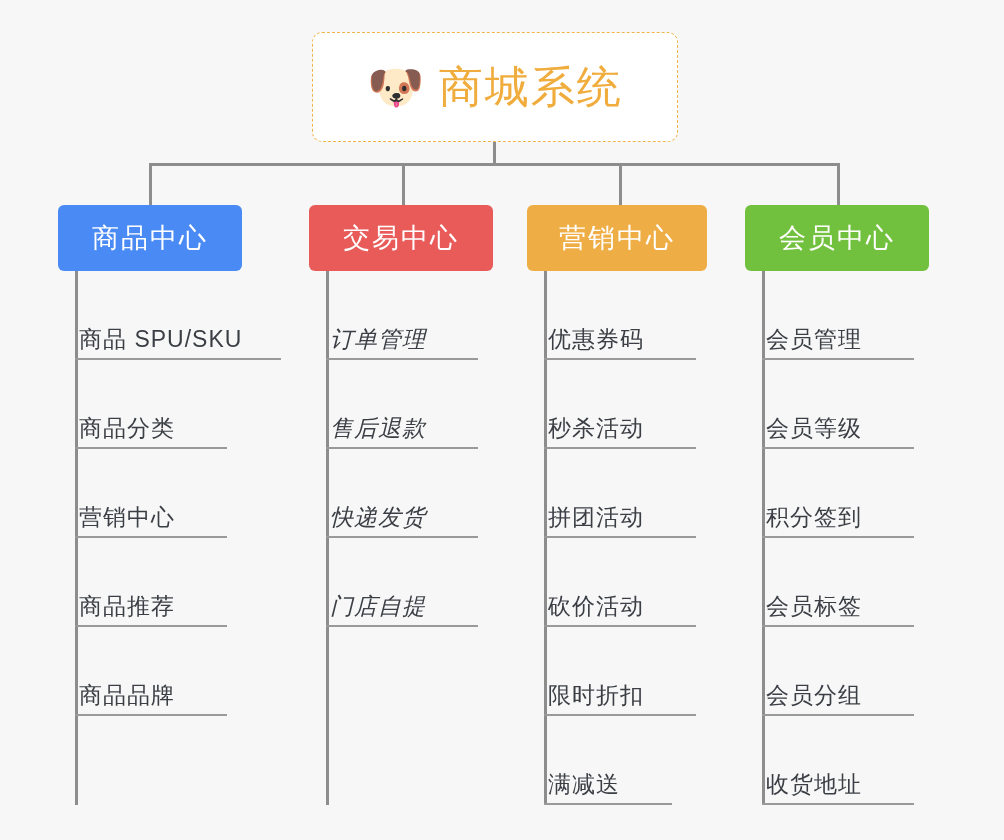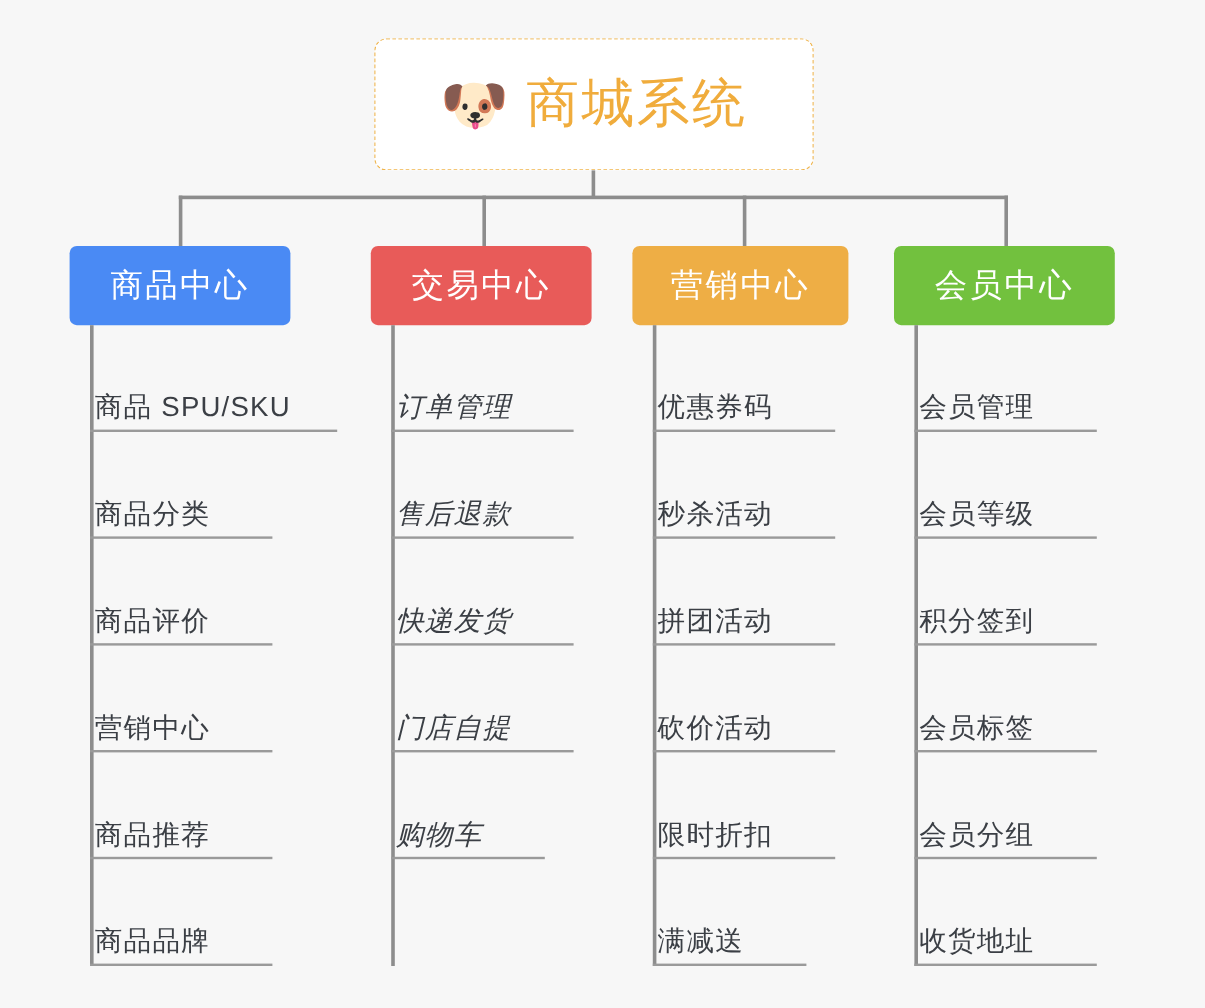--- a/index.html
+++ b/index.html
@@ -136,24 +136,20 @@
     <div class="items" style="left:17px;">
       <div class="leaf">
         <span class="leaf-label">商品 SPU/SKU</span>
         <span class="leaf-underline" style="width:206px;"></span>
       </div>
       <div class="leaf">
         <span class="leaf-label">商品分类</span>
         <span class="leaf-underline" style="width:152px;"></span>
       </div>
       <div class="leaf">
-        <span class="leaf-label">商品评价</span>
-        <span class="leaf-underline" style="width:152px;"></span>
-      </div>
-      <div class="leaf">
         <span class="leaf-label">营销中心</span>
         <span class="leaf-underline" style="width:152px;"></span>
       </div>
       <div class="leaf">
         <span class="leaf-label">商品推荐</span>
         <span class="leaf-underline" style="width:152px;"></span>
       </div>
       <div class="leaf">
         <span class="leaf-label">商品品牌</span>
         <span class="leaf-underline" style="width:152px;"></span>
@@ -176,24 +172,20 @@
         <span class="leaf-underline" style="width:152px;"></span>
       </div>
       <div class="leaf">
         <span class="leaf-label">快递发货</span>
         <span class="leaf-underline" style="width:152px;"></span>
       </div>
       <div class="leaf">
         <span class="leaf-label">门店自提</span>
         <span class="leaf-underline" style="width:152px;"></span>
       </div>
-      <div class="leaf">
-        <span class="leaf-label">购物车</span>
-        <span class="leaf-underline" style="width:128px;"></span>
-      </div>
     </div>
   </div>
 
   <div class="column" style="left:527px; width:184px;">
     <div class="cat-header" style="width:180px; background:#eeae45;">
       <span>营销中心</span>
     </div>
     <div class="spine" style="left:17px; height:534px;"></div>
     <div class="items" style="left:17px;">
       <div class="leaf">

